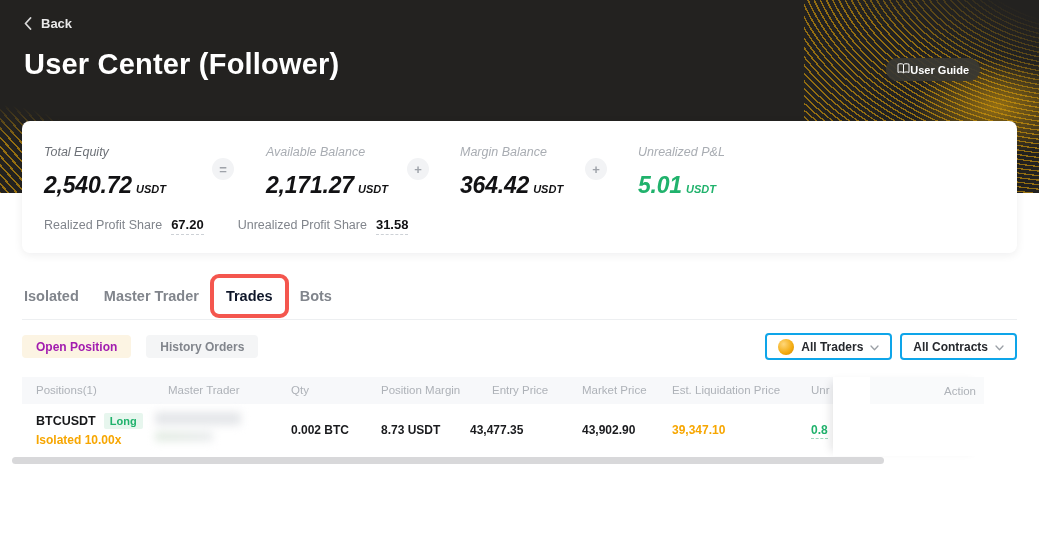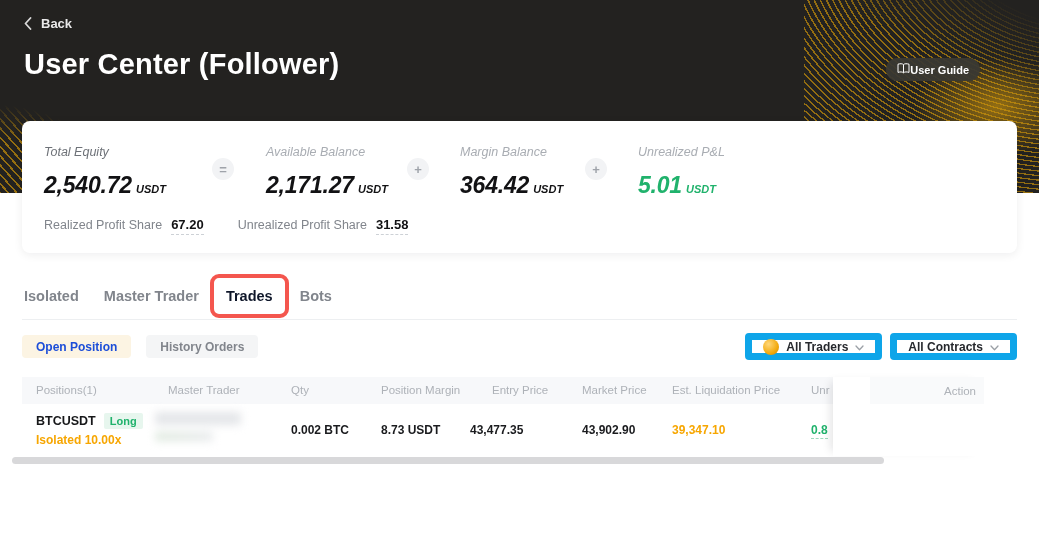--- a/index.html
+++ b/index.html
@@ -66,25 +66,25 @@
           border-bottom:1px solid #edeff1; }
   .tab { font-size:14.5px; font-weight:700; color:#81858c; cursor:pointer; white-space:nowrap; }
   .tab.active { color:#0f172a; }
   .anno-tab { border:4px solid #f4564e; border-radius:9px; padding:9px 12px; margin:-13px -14px; }
 
   
   .controls { margin:13px 22px 0; display:flex; align-items:center; justify-content:space-between; }
   .pills { display:flex; gap:15px; }
   .pill { height:23px; display:flex; align-items:center; padding:0 14px; border-radius:4px;
           font-size:12px; font-weight:700; cursor:pointer; }
-  .pill.active { background:#fcf4e3; color:#1d4ed8; }
+  .pill.active { background:#fcf4e3; color:#a21caf; }
   .pill.idle   { background:#f4f5f6; color:#81858c; font-weight:600; }
   .filters { display:flex; gap:8px; }
   .dropdown { height:27px; display:flex; align-items:center; gap:7px; padding:0 11px;
-              border:7px solid #0ea5e9; border-radius:4px; background:#fff;
+              border:2px solid #0ea5e9; border-radius:4px; background:#fff;
               font-size:12px; font-weight:600; color:#26282d; cursor:pointer; }
   .avatar { width:16px; height:16px; border-radius:50%;
             background:radial-gradient(circle at 35% 32%, #ffd77a, #f2a90c 62%, #c77f06); }
 
   
   .table { position:relative; margin:17px 0 0 22px; width:962px; height:79px; }
   .scroll-region { position:absolute; left:0; top:0; width:811px; height:79px; overflow:hidden; }
   .t-head { position:absolute; left:0; top:0; width:811px; height:27px; background:#f7f8fa; }
   .hcell { position:absolute; top:7px; font-size:11.5px; color:#aeb2b8; white-space:nowrap; }
   .t-row { position:absolute; left:0; top:27px; width:811px; height:52px; background:#fff; }

